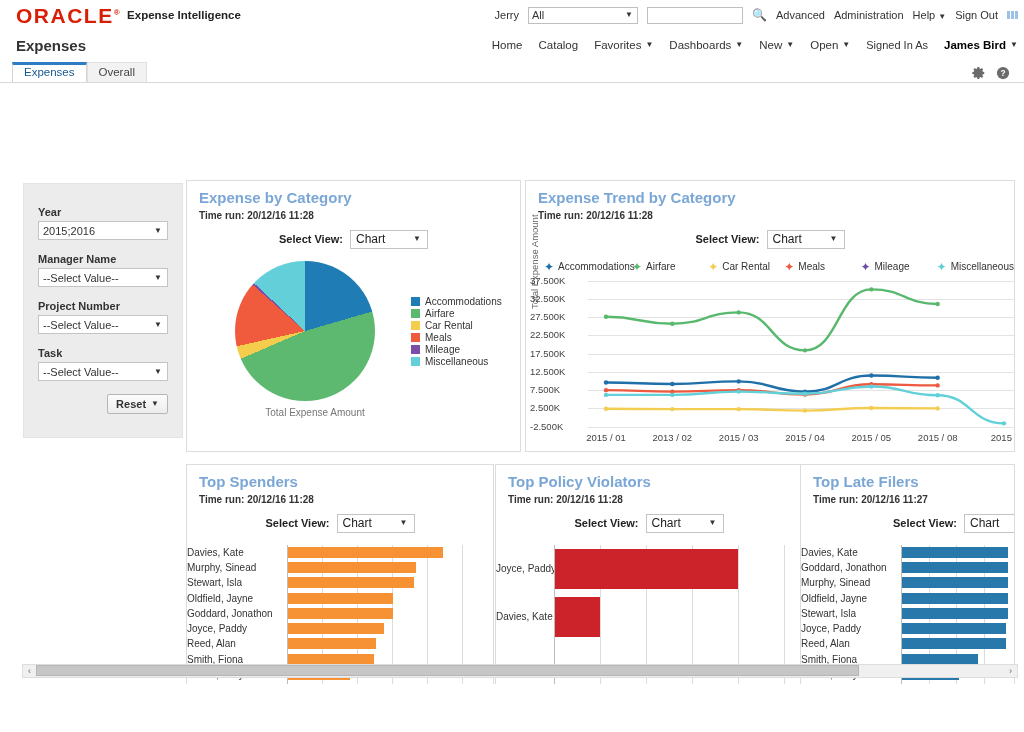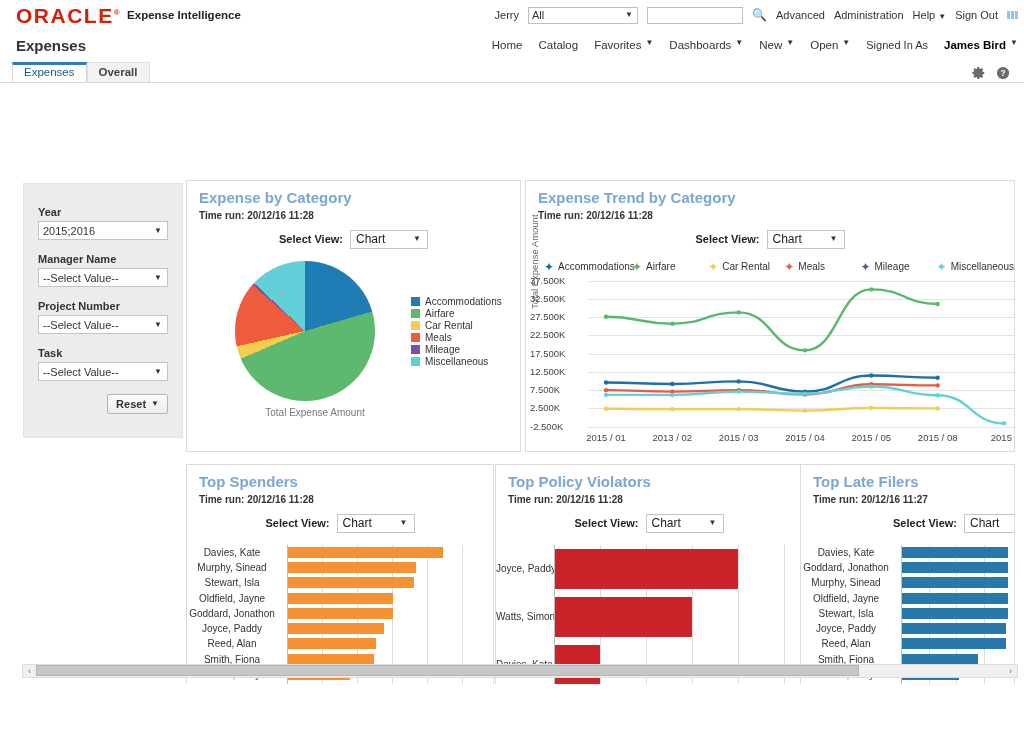--- a/index.html
+++ b/index.html
@@ -55,36 +55,35 @@
     display: flex; align-items: center; padding: 0 16px;
     border-bottom: none;
   }
   .page-title { font-size: 15px; font-weight: bold; color: #333; }
   .nav-links {
     position: absolute; right: 6px; top: 0; height: 30px;
     display: flex; align-items: center; gap: 16px;
   }
   .nav-link {
     font-size: 11.5px; color: #333; text-decoration: none;
-    cursor: pointer; display: flex; gap: 4px;
+    cursor: pointer; display: flex; align-items: center; gap: 4px;
   }
   .signed-in-as { font-size: 11px; color: #333; }
   .user-name { font-size: 11.5px; font-weight: bold; color: #000; }
 
   
   .tab-strip {
     height: 22px; display: flex; align-items: flex-end;
     padding-left: 12px; background: #fff; position: relative;
   }
   .tab {
     padding: 3px 11px 4px; font-size: 11.5px;
     cursor: pointer; background: #fff;
     border: 1px solid transparent; border-bottom: none;
     position: relative;
-    font-weight: bold;
   }
   .tab.active {
     color: #17598f; font-weight: normal;
     border-color: #d4d4d4;
     border-top: 3px solid #2e7cc4;
     background: #fff; padding-top: 1px;
   }
   .tab.inactive { color: #444; background: #f2f2f2; border-color: #e0e0e0; }
   .tab-tools {
     position: absolute; right: 14px; bottom: 2px;
@@ -203,21 +202,21 @@
   .yticks { position: absolute; left: 0; top: 0; width: 62px; height: 152px; }
   .xtick {
     position: absolute; font-size: 9.5px; color: #444;
     white-space: nowrap;
   }
 
   
   .bars-area { position: relative; margin-top: 12px; }
   .bar-row { display: flex; align-items: center; height: 15.3px; }
   .bar-name {
-    font-size: 10px; color: #333; text-align: center;
+    font-size: 10px; color: #333; text-align: left;
     padding-right: 5px; white-space: nowrap;
   }
   .bar-fill { position: absolute; left: 0; top: 1.5px; height: 12px; }
   .axis-line { position: absolute; background: #c8c8c8; }
   .grid-line { position: absolute; width: 1px; background: #dcdcdc; }
 
   
   .hscroll {
     position: absolute; left: 22px; right: 6px; bottom: 6px;
     height: 14px; background: #f0f0f0;
@@ -574,24 +573,20 @@
             <div class="grid-line" style="left: 46px; top: 0px; height: 144px;"></div>
             <div class="grid-line" style="left: 92px; top: 0px; height: 144px;"></div>
             <div class="grid-line" style="left: 138px; top: 0px; height: 144px;"></div>
             <div class="grid-line" style="left: 184px; top: 0px; height: 144px;"></div>
             <div class="grid-line" style="left: 230px; top: 0px; height: 144px;"></div>
             <div class="bar-row" style="height: 48px; position: relative;">
               <div class="bar-name" style="position: absolute; left: -58px; width: 53px;">Joyce, Paddy</div>
               <div class="bar-fill" style="width: 184px; height: 40px; top: 4px; background: rgb(204, 34, 41);"></div>
             </div>
             <div class="bar-row" style="height: 48px; position: relative;">
-              <div class="bar-name" style="position: absolute; left: -58px; width: 53px;">Watts, Simon</div>
-              <div class="bar-fill" style="width: 138px; height: 40px; top: 4px; background: rgb(204, 34, 41);"></div>
-            </div>
-            <div class="bar-row" style="height: 48px; position: relative;">
               <div class="bar-name" style="position: absolute; left: -58px; width: 53px;">Davies, Kate</div>
               <div class="bar-fill" style="width: 46px; height: 40px; top: 4px; background: rgb(204, 34, 41);"></div>
             </div>
             <div class="axis-line" style="left: 0px; top: 0px; width: 1px; height: 144px; background: rgb(189, 189, 189);"></div>
           </div>
         </div>
       </div>
   </div>
 
   <div class="panel" id="panel-late">

